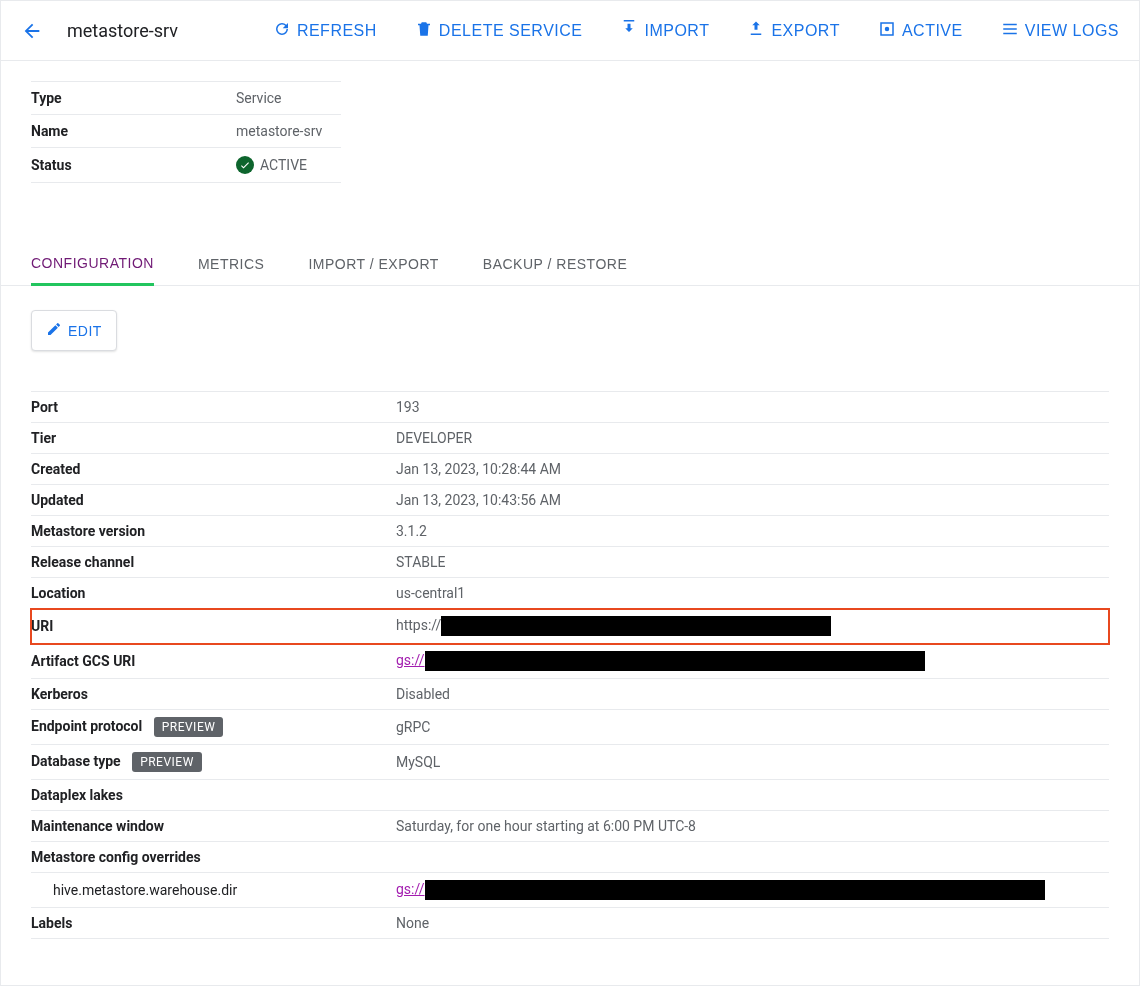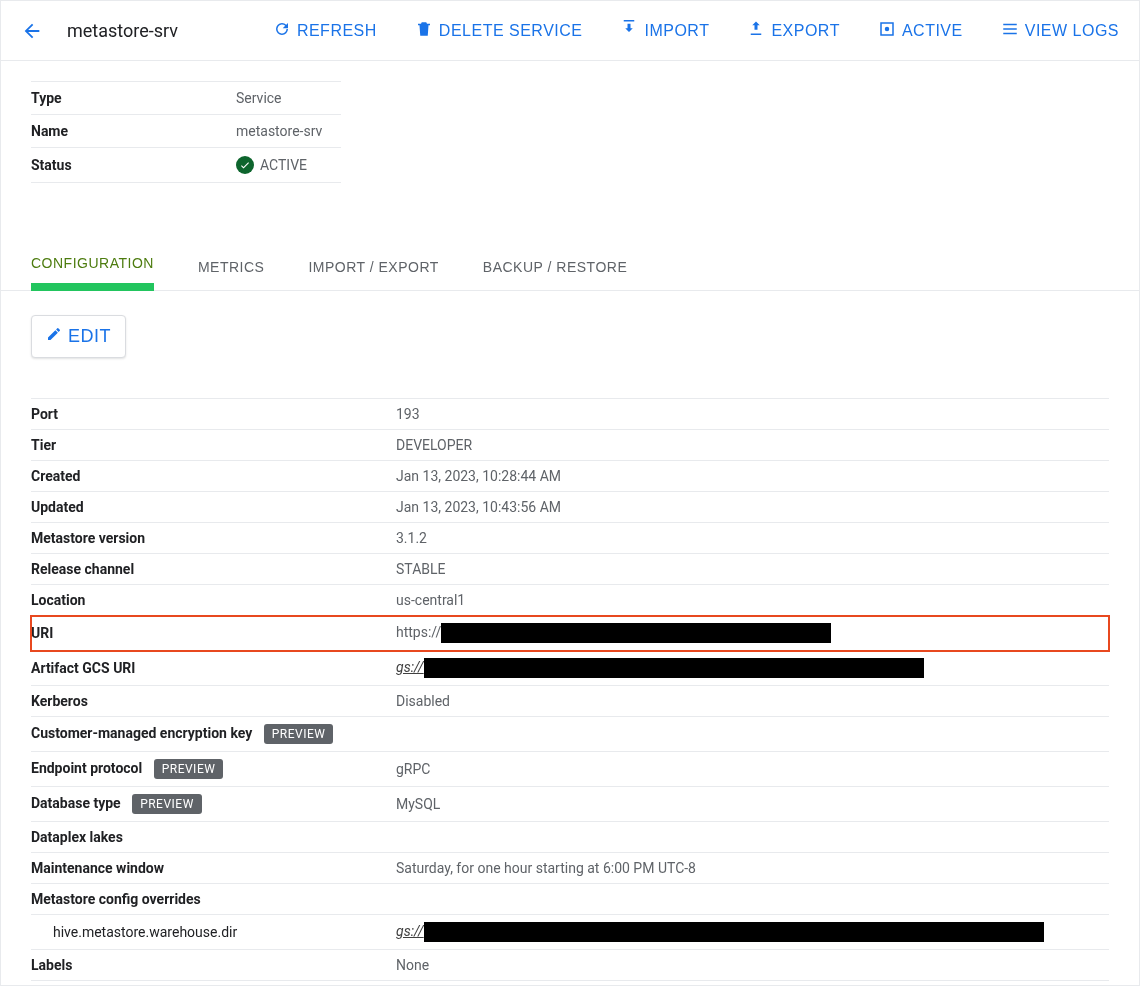--- a/index.html
+++ b/index.html
@@ -87,36 +87,36 @@
       padding: 12px 0;
       font-size: 14px;
       font-weight: 500;
       letter-spacing: 0.5px;
       color: #5f6368;
       cursor: pointer;
       background:none;
       border:none;
     }
     .tab.active {
-      color: #4d7c0f;
-      border-bottom: 8px solid #22c55e;
+      color: #701a75;
+      border-bottom: 3px solid #22c55e;
       margin-bottom: -1px;
     }
 
     .edit-wrap { margin: 24px 0 40px 30px; }
     .edit-btn {
       display: inline-flex;
       align-items: center;
       gap: 6px;
       padding: 10px 14px;
       border: 1px solid #dadce0;
       border-radius: 4px;
       box-shadow: 0 1px 2px rgba(60,64,67,0.15);
       color: #1a73e8;
-      font-size: 18px;
+      font-size: 14px;
       font-weight: 500;
       letter-spacing: 0.5px;
       cursor: pointer;
       background: #fff;
     }
     .edit-btn svg { width: 16px; height: 16px; fill: currentColor; }
 
     .detail-table {
       width: 100%;
       border-collapse: collapse;
@@ -143,21 +143,21 @@
       display: inline-block;
       background: #5f6368;
       color: #fff;
       font-size: 12px;
       font-weight: 400;
       letter-spacing: 0.5px;
       padding: 3px 8px;
       border-radius: 3px;
       margin-left: 8px;
     }
-    .link-val { color: #404040; text-decoration: underline; cursor: pointer; font-style: italic; }
+    .link-val { color: #a21caf; text-decoration: underline; cursor: pointer; }
     .redact {
       display: inline-block;
       background: #000;
       height: 20px;
       vertical-align: middle;
     }
     .sub-key { padding-left: 22px !important; }
   </style>
 </head>
 <body>
@@ -296,27 +296,20 @@
         <td class="val">
           <span class="link-val">gs://</span><span class="redact" style="width:500px"></span>
         </td>
       </tr>
       <tr class="detail-row">
         <td>Kerberos</td>
         <td class="val">Disabled</td>
       </tr>
       <tr class="detail-row">
         <td>
-          <span>Customer-managed encryption key</span>
-          <span class="preview-badge">PREVIEW</span>
-        </td>
-        <td class="val"></td>
-      </tr>
-      <tr class="detail-row">
-        <td>
           <span>Endpoint protocol</span>
           <span class="preview-badge">PREVIEW</span>
         </td>
         <td class="val">gRPC</td>
       </tr>
       <tr class="detail-row">
         <td>
           <span>Database type</span>
           <span class="preview-badge">PREVIEW</span>
         </td>

